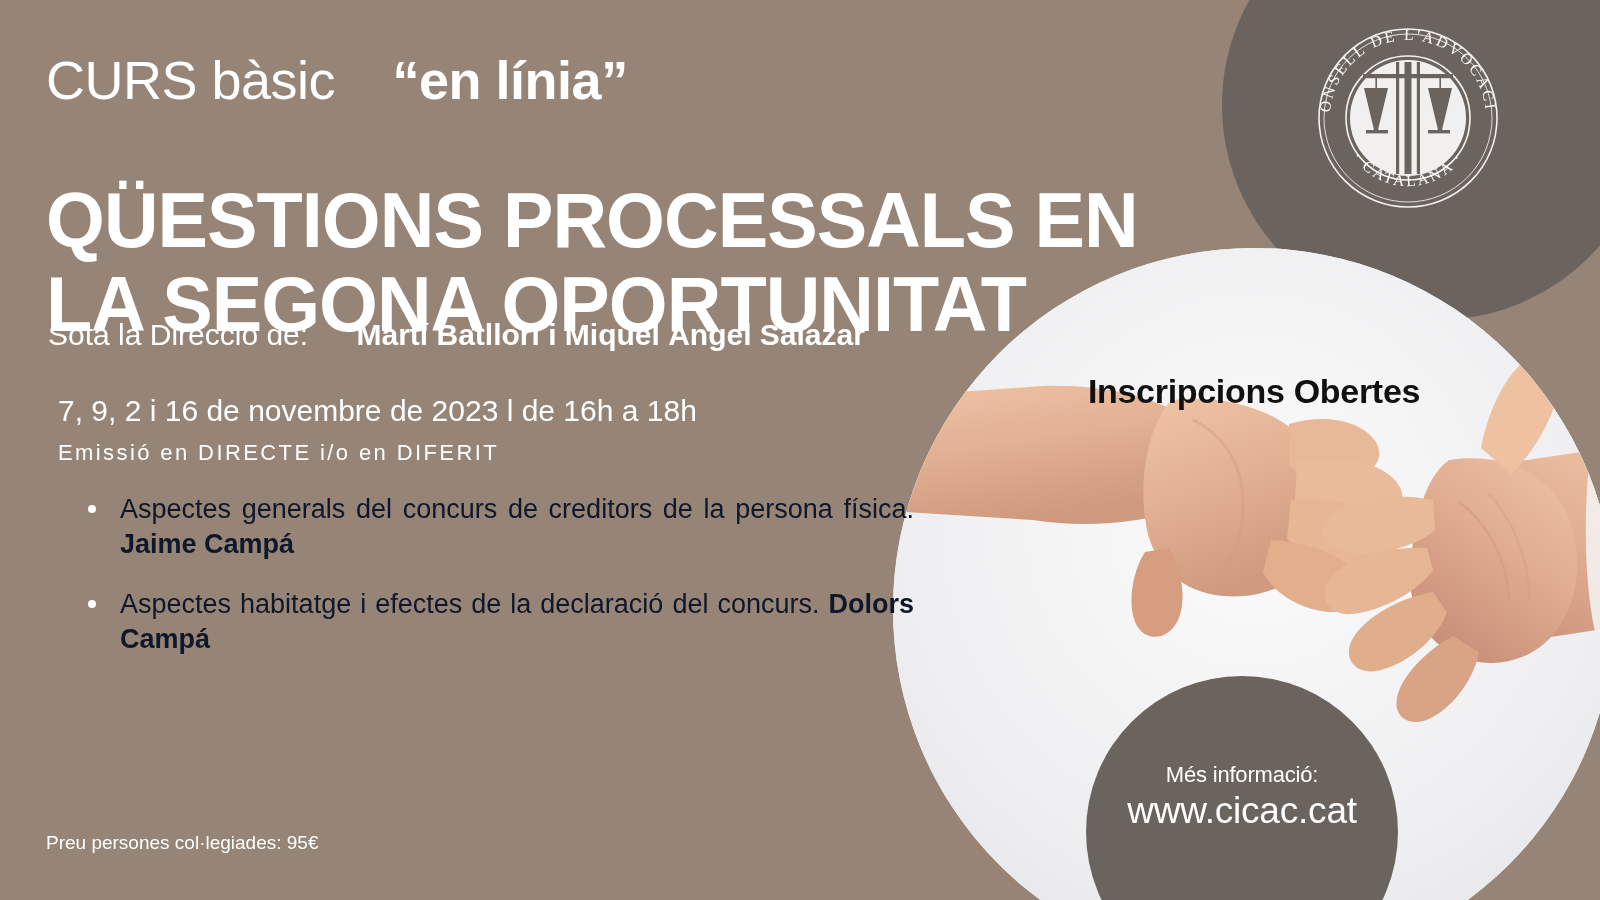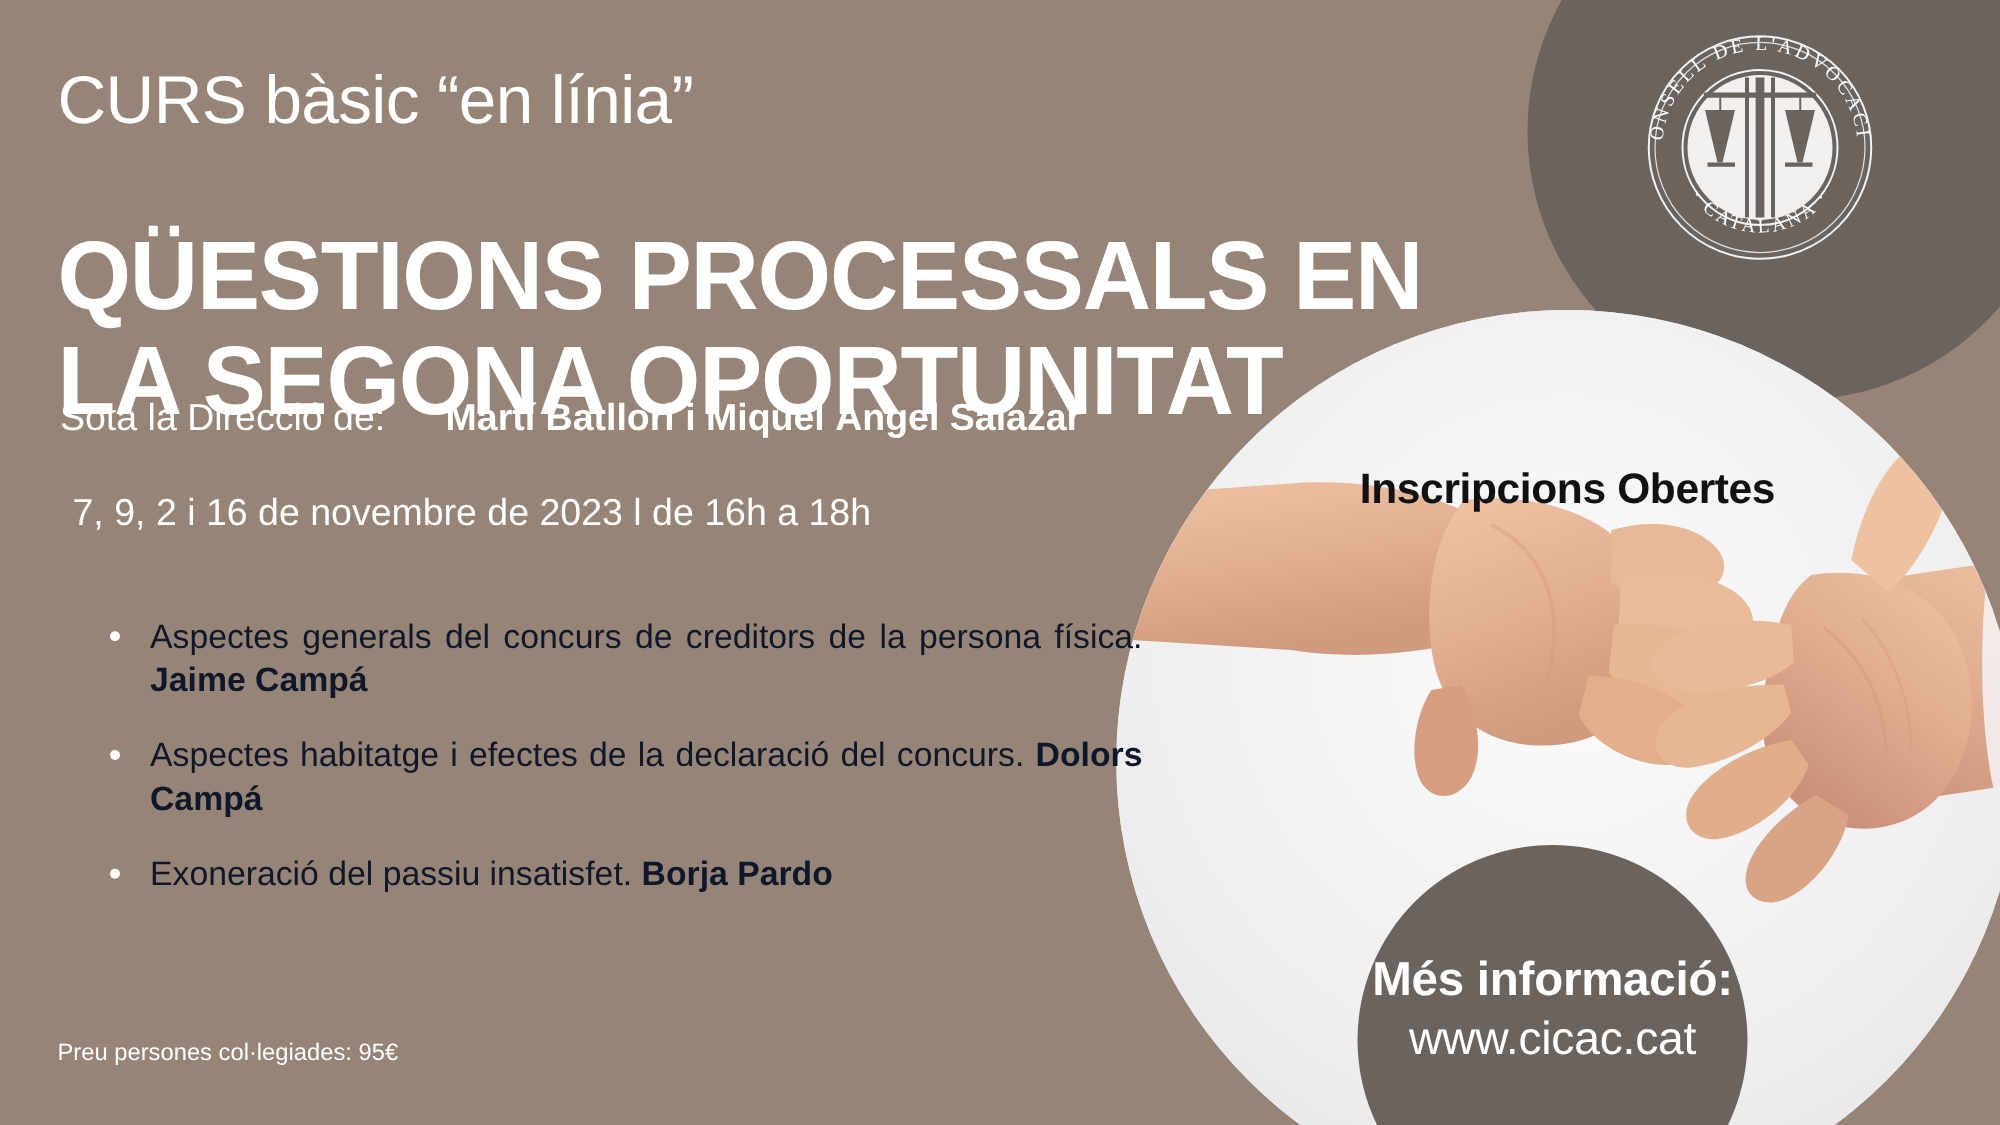--- a/index.html
+++ b/index.html
@@ -66,21 +66,21 @@
   .kicker {
     position: absolute;
     top: 52px; left: 0;
     font-size: 54px;
     line-height: 1.06;
     color: #ffffff;
     font-weight: 400;
     white-space: nowrap;
     letter-spacing: -0.5px;
   }
-  .kicker .strong { font-weight: 400; }
+  .kicker .strong { font-weight: 700; margin-left: 43px; }
 
   .headline {
     position: absolute;
     top: 126px; left: 0;
     width: 1180px;
     font-size: 78px;
     line-height: 1.08;
     font-weight: 700;
     color: #ffffff;
     letter-spacing: -1px;
@@ -168,22 +168,22 @@
   }
 
   #info-block {
     position: absolute;
     left: 1086px; top: 762px;
     width: 312px;
     text-align: center;
     color: #ffffff;
   }
   #info-block .info-title {
-    font-size: 38px;
-    font-weight: 700;
+    font-size: 22px;
+    font-weight: 400;
     letter-spacing: -0.2px;
     line-height: 1.2;
   }
   #info-block .info-url {
     font-size: 37px;
     font-weight: 300;
     line-height: 1.22;
     letter-spacing: -0.2px;
   }
 </style>
@@ -325,29 +325,27 @@
 
     <h1 class="headline">
       <span class="headline-line">QÜESTIONS PROCESSALS EN</span>
       <span class="headline-line">LA SEGONA OPORTUNITAT</span>
     </h1>
 
     <div class="director"><span>Sota la Direcció de: </span><span class="strong">Martí Batllori i Miquel Àngel Salazar</span></div>
 
     <div class="dates">7, 9, 2 i 16 de novembre de 2023 l de 16h a 18h</div>
 
+    <div class="broadcast">Emissió en DIRECTE i/o en DIFERIT</div>
 
     <ul class="topics">
       <li class="topic">
         <span class="bullet-dot"></span><span>Aspectes generals del concurs de creditors de la persona física. </span><span class="speaker">Jaime Campá</span>
       </li>
       <li class="topic">
         <span class="bullet-dot"></span><span>Aspectes habitatge i efectes de la declaració del concurs. </span><span class="speaker">Dolors Campá</span>
       </li>
-      <li class="topic">
-        <span class="bullet-dot"></span><span>Exoneració del passiu insatisfet. </span><span class="speaker">Borja Pardo</span>
-      </li>
     </ul>
 
     <div class="price">Preu persones col·legiades: 95€</div>
 
   </div>
 </div>
 
 </body></html>

